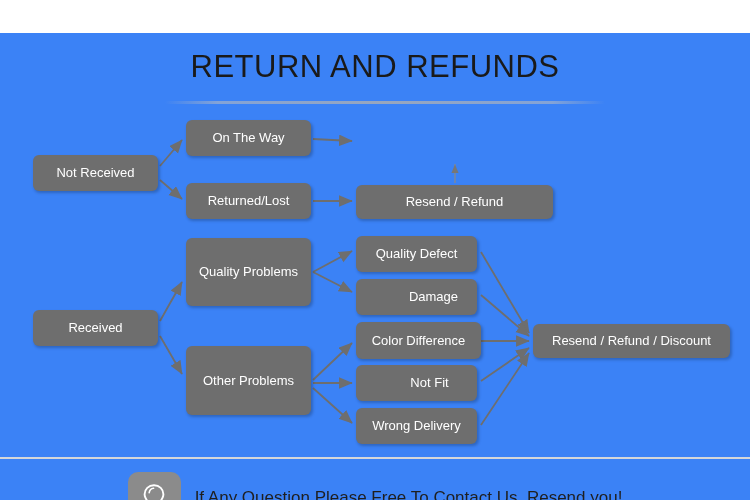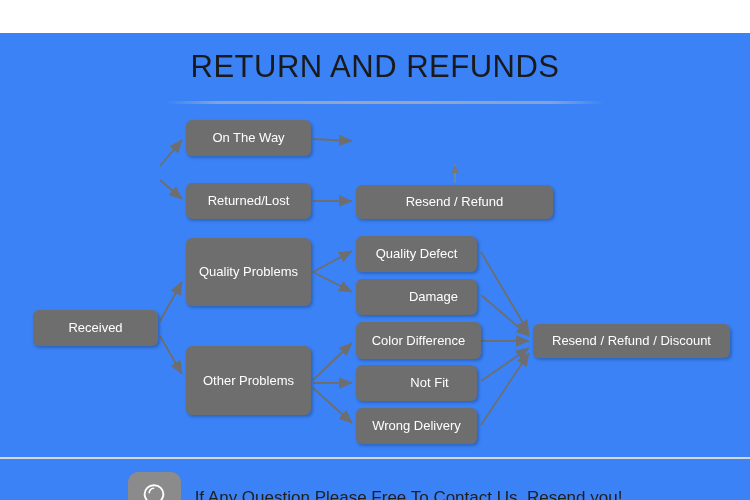--- a/index.html
+++ b/index.html
@@ -151,20 +151,21 @@
       <path d="M481,219 L529,300"></path>
       <path d="M481,262 L529,303"></path>
       <path d="M481,308 L529,308"></path>
       <path d="M481,348 L529,315"></path>
       <path d="M481,392 L529,320"></path>
     </g>
 
     <path d="M455,150 L455,131" stroke="#8a8a8a" stroke-width="1.2" fill="none" marker-end="url(#ah-thin)"></path>
   </svg>
 
+  <div class="node" style="left:33px; top:122px; width:125px; height:36px;">Not Received</div>
 
   <div class="node" style="left:186px; top:87px; width:125px; height:36px;">On The Way</div>
 
   <div class="node" style="left:186px; top:150px; width:125px; height:36px;">Returned/Lost</div>
 
 
   <div class="node" style="left:356px; top:152px; width:197px; height:34px;">Resend / Refund</div>
 
   <div class="node" style="left:33px; top:277px; width:125px; height:36px;">Received</div>
 

